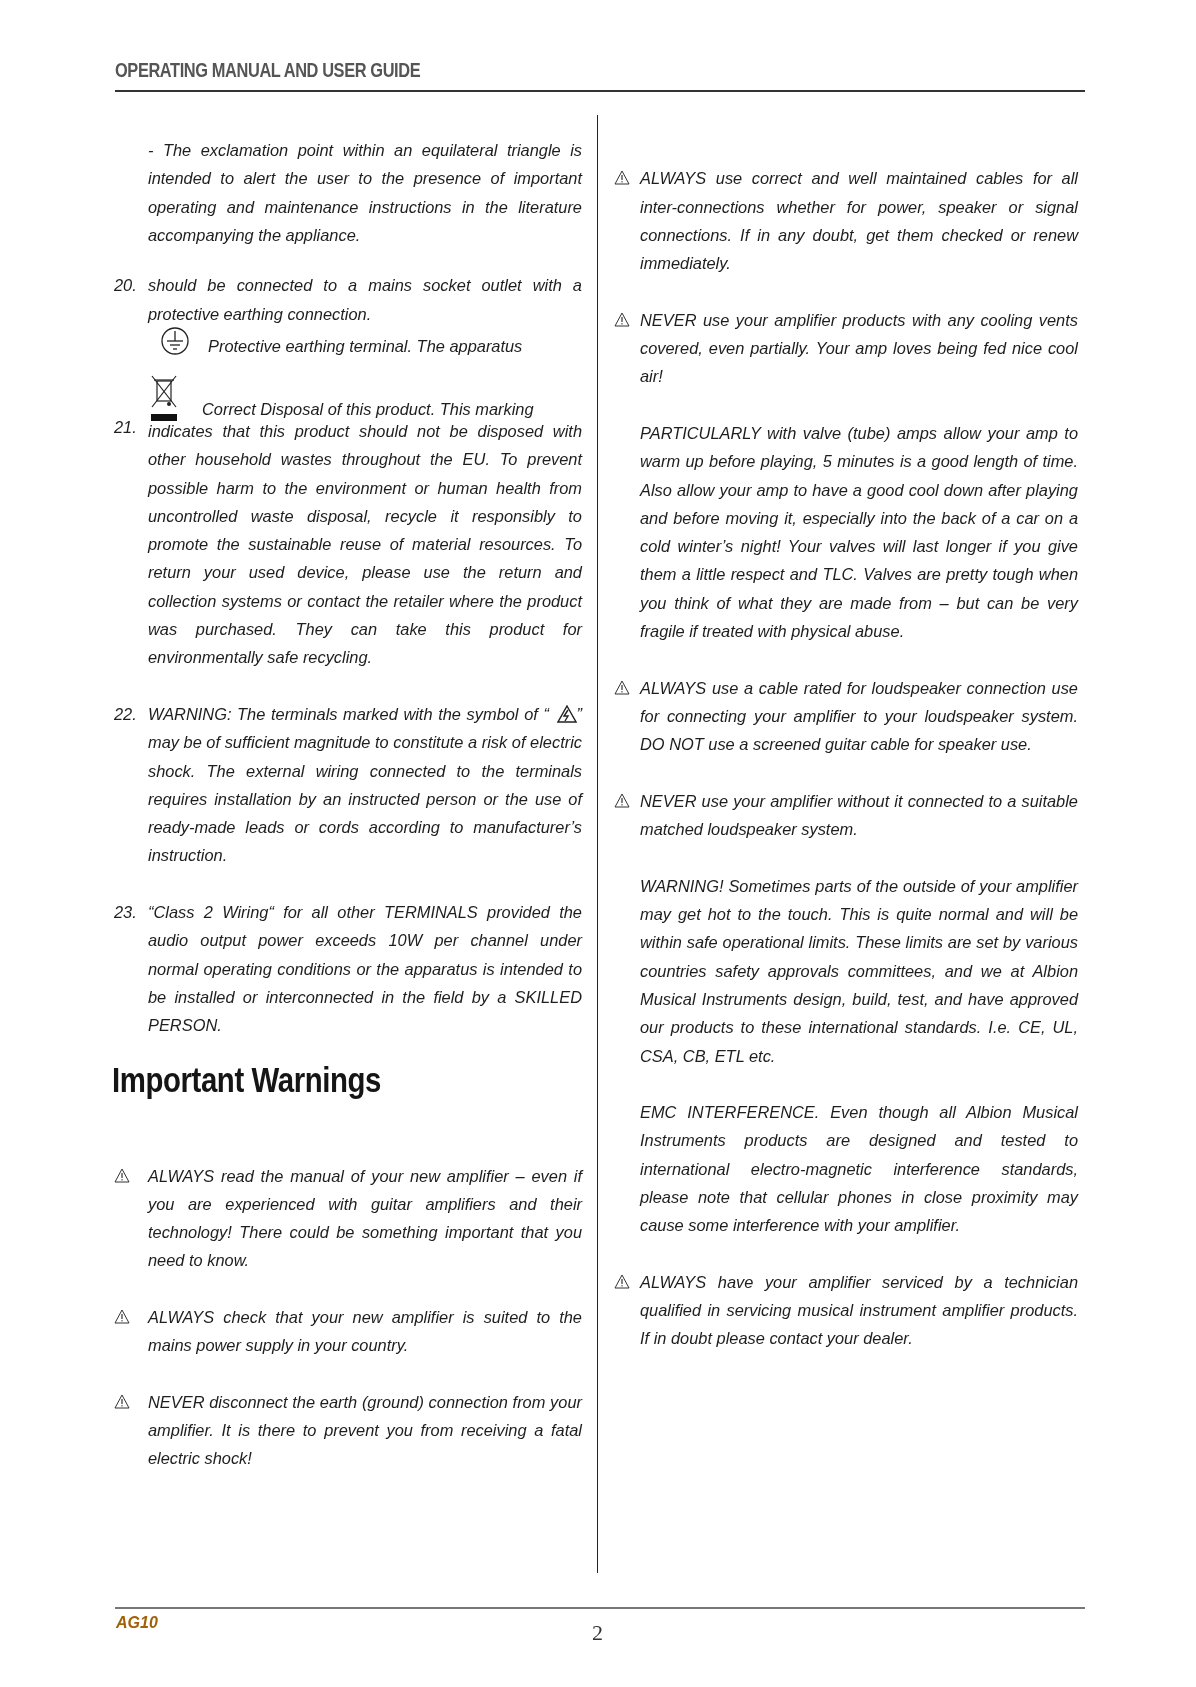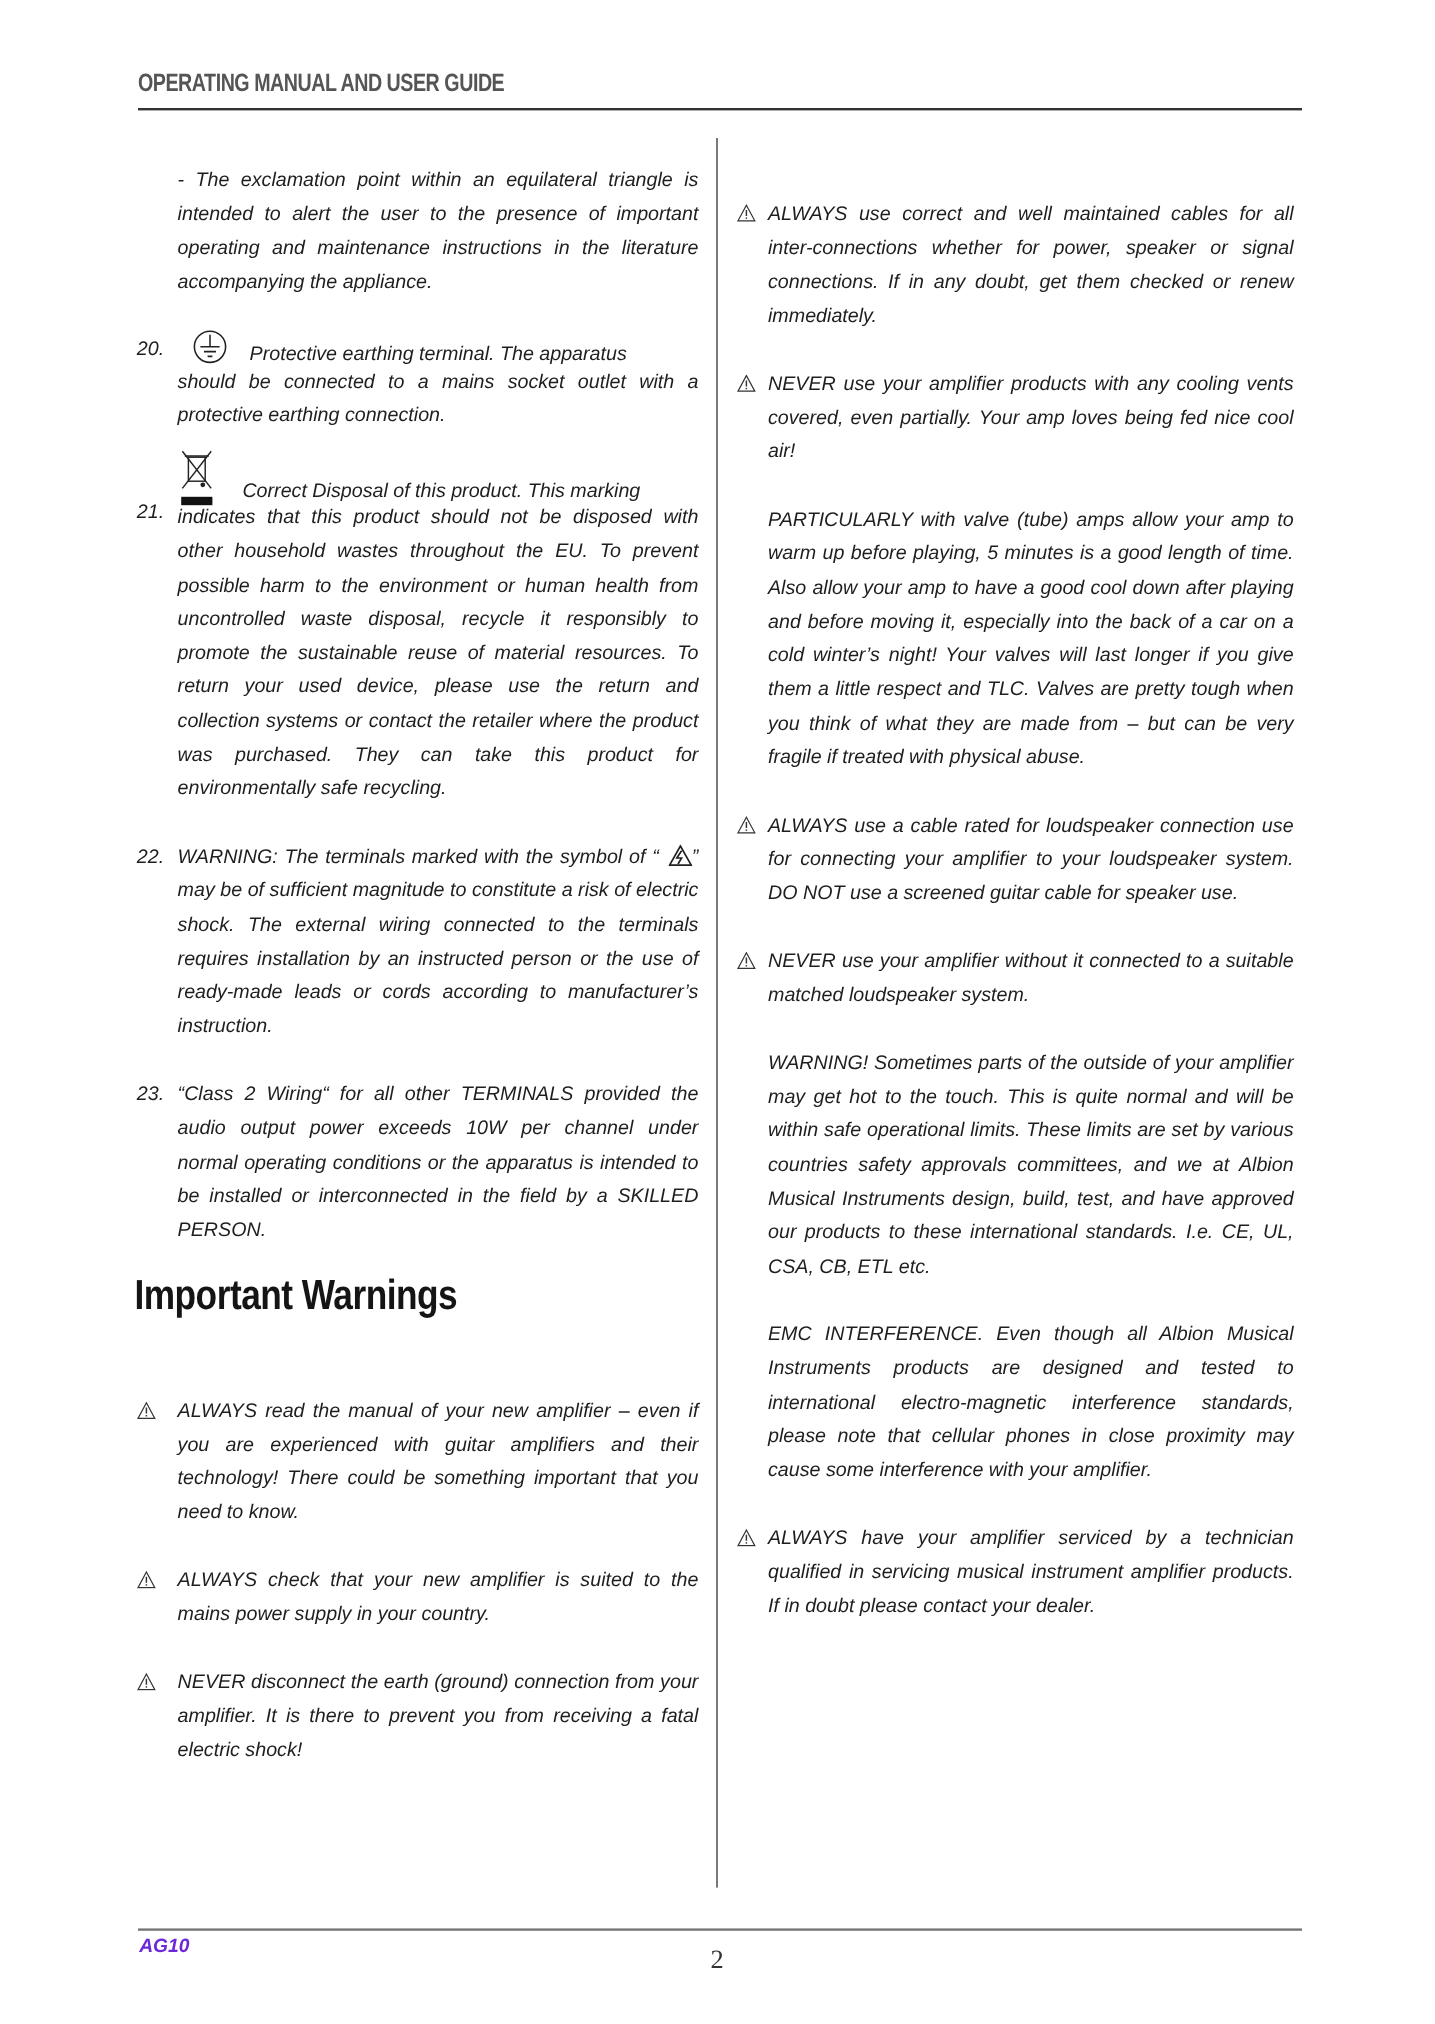--- a/index.html
+++ b/index.html
@@ -18,51 +18,51 @@
     .col-right .block .body { padding-left: 26px; }
     .gap { height: 28.3px; }
     .num { position: absolute; left: 0; top: 0; }
     .warn-icon { position: absolute; left: 0; top: 6px; width: 16px; height: 15px; }
     .inline-icon { display: inline-block; vertical-align: middle; }
     .heading { font-size: 35px; font-weight: bold; color: #151515; letter-spacing: -0.5px;
                transform: scaleX(0.84); transform-origin: left top; margin: 26px 0 0 -2px; height: 96px;
                font-family: "Liberation Sans", sans-serif; }
     .footer-rule { position: absolute; left: 115px; top: 1607px; width: 970px; height: 2px; background: #777; }
     .footer-model { position: absolute; left: 116px; top: 1614px; font-size: 16px; font-weight: bold;
-                    font-style: italic; color: #6d28d9; text-align: right; }
+                    font-style: italic; color: #a16207; text-align: right; }
     .footer-page { position: absolute; left: 592px; top: 1620px; font-size: 22px; color: #333;
                    font-family: "Liberation Serif", serif; }
     .earth-icon { width: 30px; height: 30px; margin: -14px 18px 0 12px; }
     .weee-icon { width: 28px; height: 48px; margin: -30px 24px 0 2px; vertical-align: bottom; }
   </style>
 </head>
 <body>
 
 <div class="header-title">OPERATING MANUAL AND USER GUIDE</div>
 <div class="header-rule"></div>
 <div class="col-divider"></div>
 
 <div class="col col-left">
   <div class="block">
     <span class="body">- The exclamation point within an equilateral triangle is intended to alert the user to the presence of important operating and maintenance instructions in the literature accompanying the appliance.</span>
   </div>
   <div class="gap"></div>
 
   <div class="block">
     <span class="num">20.</span>
+    <span class="body" style="margin-top:-6px;">should be connected to a mains socket outlet with a protective earthing connection.</span>
     <span class="body" style="padding-top:4px;">
       <svg class="inline-icon earth-icon" viewBox="0 0 30 30">
         <circle cx="15" cy="15" r="13" fill="none" stroke="#222" stroke-width="1.3"></circle>
         <line x1="15" y1="5" x2="15" y2="15" stroke="#222" stroke-width="1.3"></line>
         <line x1="7" y1="15" x2="23" y2="15" stroke="#222" stroke-width="1.3"></line>
         <line x1="10" y1="19" x2="20" y2="19" stroke="#222" stroke-width="1.3"></line>
         <line x1="13" y1="23" x2="17" y2="23" stroke="#222" stroke-width="1.3"></line>
       </svg><span>Protective earthing terminal. The apparatus</span>
     </span>
-    <span class="body" style="margin-top:-6px;">should be connected to a mains socket outlet with a protective earthing connection.</span>
   </div>
   <div class="gap"></div>
 
   <div class="block">
     <span class="num" style="top:24px;">21.</span>
     <span class="body" style="padding-top:6px;">
       <svg class="inline-icon weee-icon" viewBox="0 0 28 48">
         <rect x="7" y="6" width="14" height="20" fill="none" stroke="#222" stroke-width="1.2"></rect>
         <line x1="4" y1="5" x2="24" y2="5" stroke="#222" stroke-width="1.2"></line>
         <line x1="2" y1="1" x2="26" y2="32" stroke="#222" stroke-width="1.2"></line>

